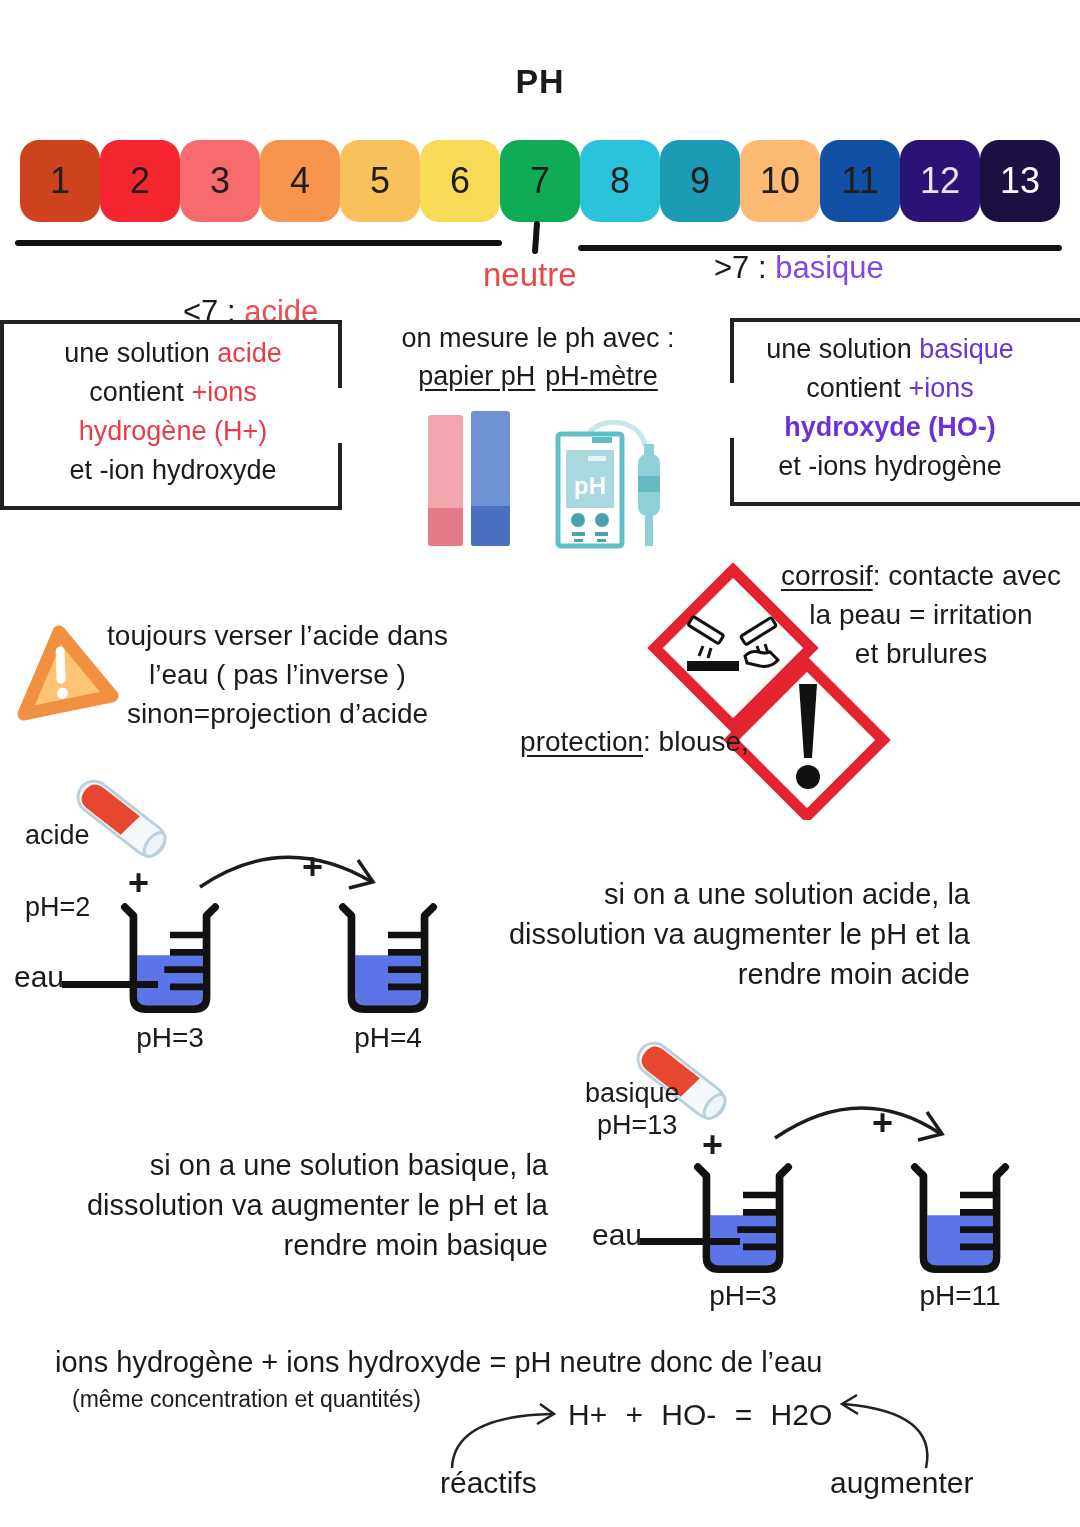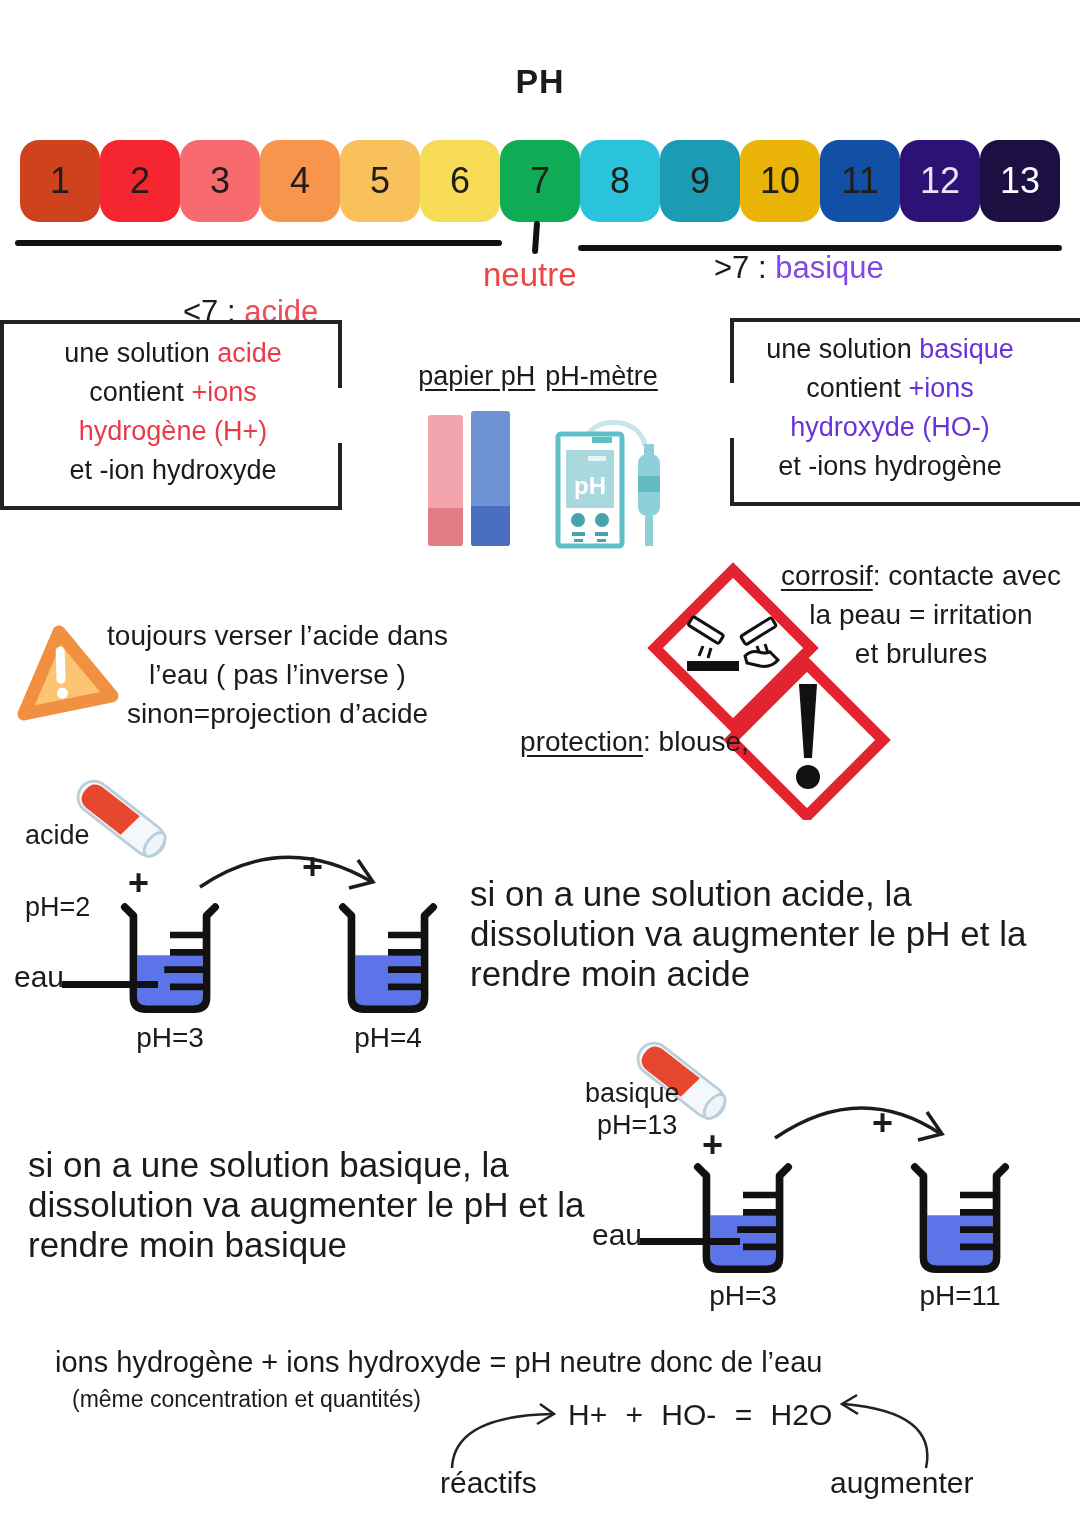--- a/index.html
+++ b/index.html
@@ -12,21 +12,21 @@
   .hline{position:absolute;height:6px;background:#111;border-radius:3px;}
   .vtick{position:absolute;width:6px;background:#111;border-radius:3px;}
   .scale-label{position:absolute;font-size:31px;white-space:nowrap;}
   .big-label{font-size:33px;}
   .infobox{position:absolute;border:4px solid #222;box-sizing:border-box;}
   .boxtext{position:absolute;font-size:27px;line-height:39px;text-align:center;white-space:nowrap;}
   .patch{position:absolute;background:#fff;}
   .mid{font-size:27px;text-align:center;}
   .u{text-decoration:underline;text-underline-offset:4px;}
   .para{position:absolute;font-size:28px;line-height:39px;text-align:center;white-space:nowrap;}
-  .cap{position:absolute;font-size:35px;line-height:40px;text-align:left;white-space:nowrap;}
+  .cap{position:absolute;font-size:29px;line-height:40px;text-align:right;white-space:nowrap;}
   .small-lab{position:absolute;font-size:27px;white-space:nowrap;}
   .plus{position:absolute;font-size:36px;font-weight:700;}
   .bk-label{position:absolute;font-size:28px;text-align:center;width:100px;}
   .eau{position:absolute;font-size:30px;}
   .eline{position:absolute;height:7px;background:#111;}
   .strip{position:absolute;border-radius:3px;}
   .strip .low{position:absolute;bottom:0;left:0;right:0;border-radius:0 0 3px 3px;}
   .bottom1{position:absolute;font-size:29px;white-space:nowrap;}
   .bottom2{position:absolute;font-size:23px;white-space:nowrap;}
   .eq{position:absolute;font-size:30px;word-spacing:10px;white-space:nowrap;}
@@ -42,21 +42,21 @@
   <div>
     <div class="sq" style="left: 20px; background: rgb(206, 67, 30); color: rgb(32, 29, 26);">1</div>
     <div class="sq" style="left: 100px; background: rgb(245, 38, 47); color: rgb(32, 29, 26);">2</div>
     <div class="sq" style="left: 180px; background: rgb(247, 106, 109); color: rgb(32, 29, 26);">3</div>
     <div class="sq" style="left: 260px; background: rgb(248, 149, 76); color: rgb(32, 29, 26);">4</div>
     <div class="sq" style="left: 340px; background: rgb(249, 193, 91); color: rgb(32, 29, 26);">5</div>
     <div class="sq" style="left: 420px; background: rgb(248, 220, 88); color: rgb(32, 29, 26);">6</div>
     <div class="sq" style="left: 500px; background: rgb(16, 172, 85); color: rgb(32, 29, 26);">7</div>
     <div class="sq" style="left: 580px; background: rgb(43, 195, 220); color: rgb(32, 29, 26);">8</div>
     <div class="sq" style="left: 660px; background: rgb(27, 155, 180); color: rgb(32, 29, 26);">9</div>
-    <div class="sq" style="left: 740px; background: #eab308; color: rgb(32, 29, 26);">10</div>
+    <div class="sq" style="left: 740px; background: #fdba74; color: rgb(32, 29, 26);">10</div>
     <div class="sq" style="left: 820px; background: rgb(17, 80, 165); color: rgb(32, 29, 26);">11</div>
     <div class="sq" style="left: 900px; background: rgb(44, 18, 116); color: rgb(233, 228, 244);">12</div>
     <div class="sq" style="left: 980px; background: rgb(28, 16, 66); color: rgb(252, 251, 255);">13</div>
   </div>
 
   <div class="hline" style="left:15px;top:240px;width:487px;"></div>
   <div class="hline" style="left:578px;top:245px;width:484px;"></div>
   <div class="vtick" style="left:533px;top:221px;height:33px;transform:rotate(4deg);"></div>
 
   <div class="scale-label" style="left:183px;top:250px;margin-top:44px;">
@@ -74,24 +74,25 @@
     <div><span>contient </span><span style="color: rgb(234, 59, 73);">+ions</span></div>
     <div style="color: rgb(234, 59, 73);">hydrogène (H+)</div>
     <div>et -ion hydroxyde</div>
   </div>
 
   <div class="infobox" style="left:730px;top:318px;width:356px;height:188px;"></div>
   <div class="patch" style="left:724px;top:383px;width:12px;height:55px;"></div>
   <div class="boxtext" style="left:735px;top:330px;width:310px;">
     <div><span>une solution </span><span style="color: rgb(106, 51, 218);">basique</span></div>
     <div><span>contient </span><span style="color: rgb(106, 51, 218);">+ions</span></div>
-    <div style="color: rgb(106, 51, 218);">hydroxyde (HO-)</div>
+    <div style="color: rgb(106, 51, 218); font-weight: bold;">hydroxyde (HO-)</div>
     <div>et -ions hydrogène</div>
   </div>
 
+  <div class="abs mid" style="left:388px;top:323px;width:300px;">on mesure le ph avec :</div>
   <div class="abs mid" style="left:388px;top:361px;width:300px;display:flex;justify-content:center;gap:10px;">
     <span class="u">papier pH</span>
     <span class="u">pH-mètre</span>
   </div>
 
   <div class="strip" style="left:428px;top:415px;width:35px;height:131px;background:#f2a5ad;">
     <div class="low" style="height:38px;background:#e27b85;"></div>
   </div>
   <div class="strip" style="left:471px;top:411px;width:39px;height:135px;background:#6e92d4;">
     <div class="low" style="height:40px;background:#4a6fc0;"></div>

